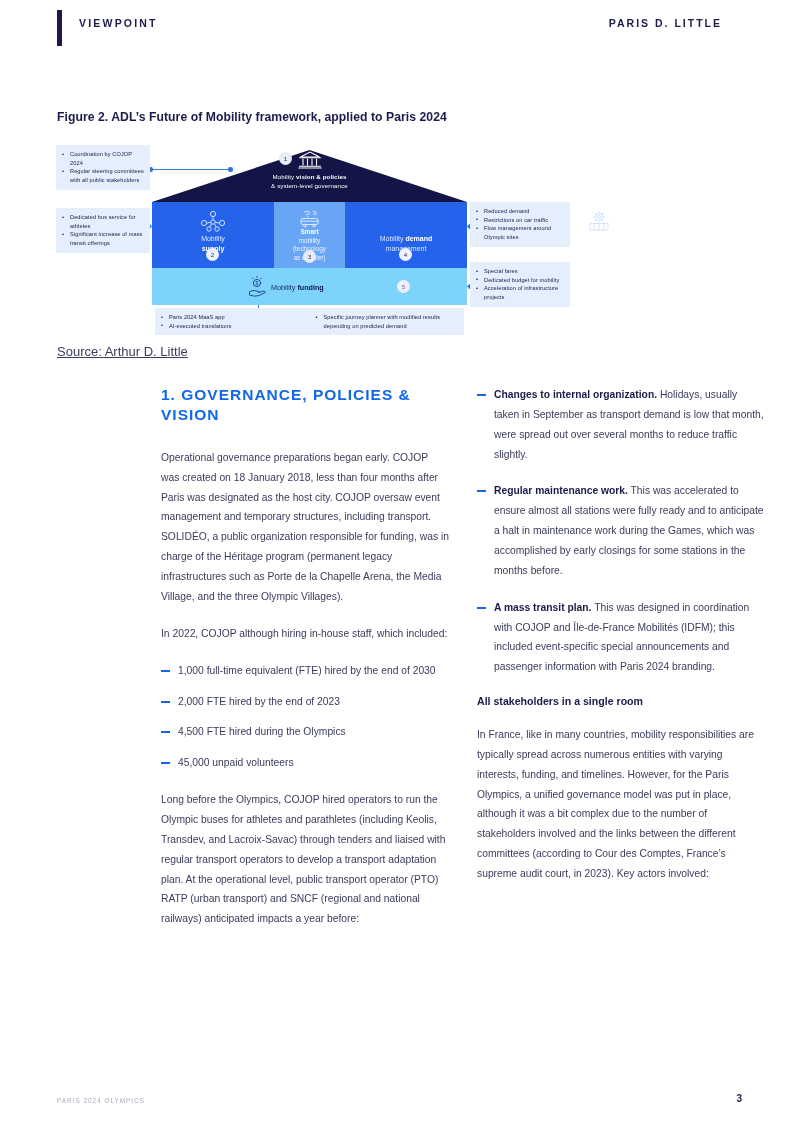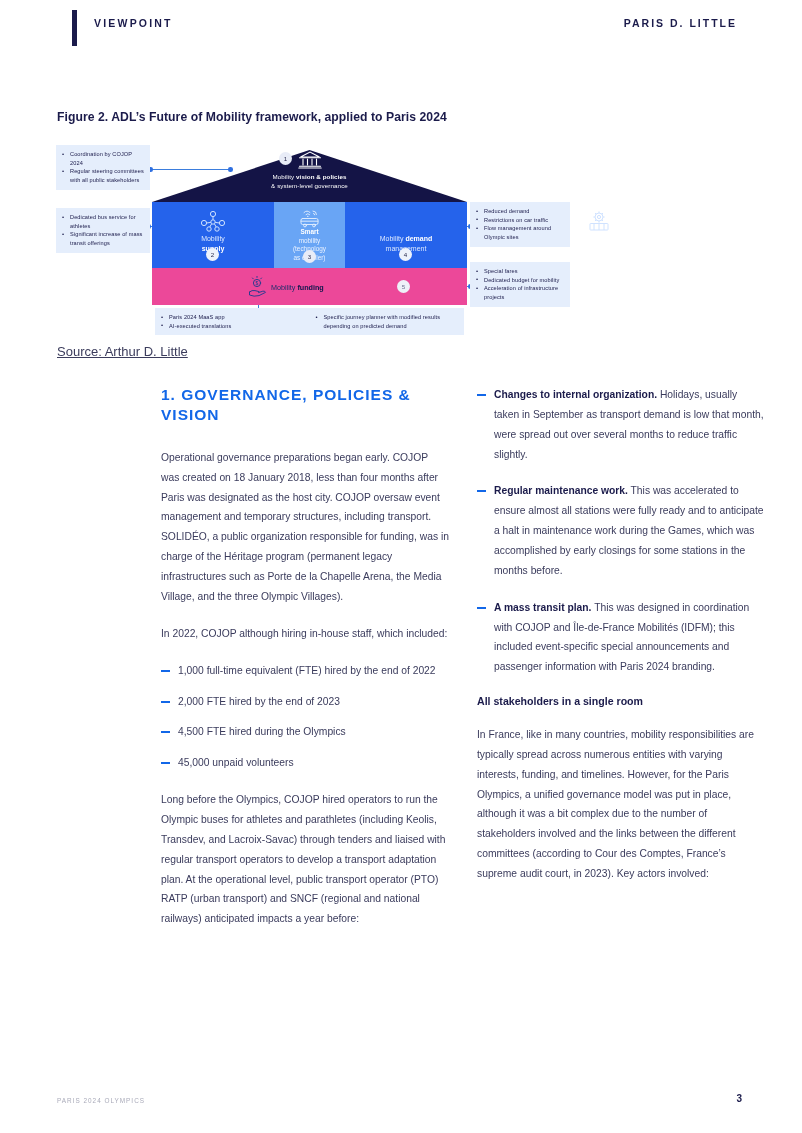--- a/index.html
+++ b/index.html
@@ -24,21 +24,21 @@
   .page-inner {
     position: absolute;
     left: 40px; top: 0;
     width: 722px; height: 1133px;
     background: #ffffff;
   }
 
   
   .header {
     position: absolute;
-    left: 55px; top: 0;
+    left: 40px; top: 0;
     width: 722px; height: 62px;
   }
   .header-rule {
     position: absolute;
     left: 17px; top: 10px;
     width: 5px; height: 36px;
     background: #1b1b4b;
   }
   .header-left {
     position: absolute;
@@ -180,21 +180,21 @@
   .pillar-icon { position: absolute; top: 8px; }
   .icon-supply { left: 48px; }
   .icon-demand { left: 241px; }
   .icon-smart  { left: 145px; top: 6px; z-index: 3; }
 
   
   .funding {
     position: absolute;
     left: 0; top: 118px;
     width: 315px; height: 37px;
-    background: #ec4899;
+    background: #7dd3fc;
   }
   .funding-label {
     position: absolute;
     left: 119px; top: 15px;
     font-size: 7.2px;
     color: #1b2d6b;
   }
   .funding-label b { font-weight: bold; color:#10174d; }
   .badge-5 { left: 245px; top: 12px; background:#eef0f8; color:#6b6e8f; }
   .icon-funding { position: absolute; left: 95px; top: 8px; }
@@ -491,21 +491,21 @@
     </div>
   </div>
 
   <div class="source">Source: Arthur D. Little</div>
 
   <div class="col-left">
     <h2 class="section-title">1. GOVERNANCE, POLICIES &amp; VISION</h2>
     <p class="body">Operational governance preparations began early. COJOP was created on 18 January 2018, less than four months after Paris was designated as the host city. COJOP oversaw event management and temporary structures, including transport. SOLIDÉO, a public organization responsible for funding, was in charge of the Héritage program (permanent legacy infrastructures such as Porte de la Chapelle Arena, the Media Village, and the three Olympic Villages).</p>
     <p class="body">In 2022, COJOP although hiring in-house staff, which included:</p>
     <ul class="dashlist">
-      <li>1,000 full-time equivalent (FTE) hired by the end of 2022</li>
+      <li>1,000 full-time equivalent (FTE) hired by the end of 2030</li>
       <li>2,000 FTE hired by the end of 2023</li>
       <li>4,500 FTE hired during the Olympics</li>
       <li>45,000 unpaid volunteers</li>
     </ul>
     <p class="body">Long before the Olympics, COJOP hired operators to run the Olympic buses for athletes and parathletes (including Keolis, Transdev, and Lacroix-Savac) through tenders and liaised with regular transport operators to develop a transport adaptation plan. At the operational level, public transport operator (PTO) RATP (urban transport) and SNCF (regional and national railways) anticipated impacts a year before:</p>
   </div>
 
   <div class="col-right">
     <ul class="dashlist loose">
       <li>

